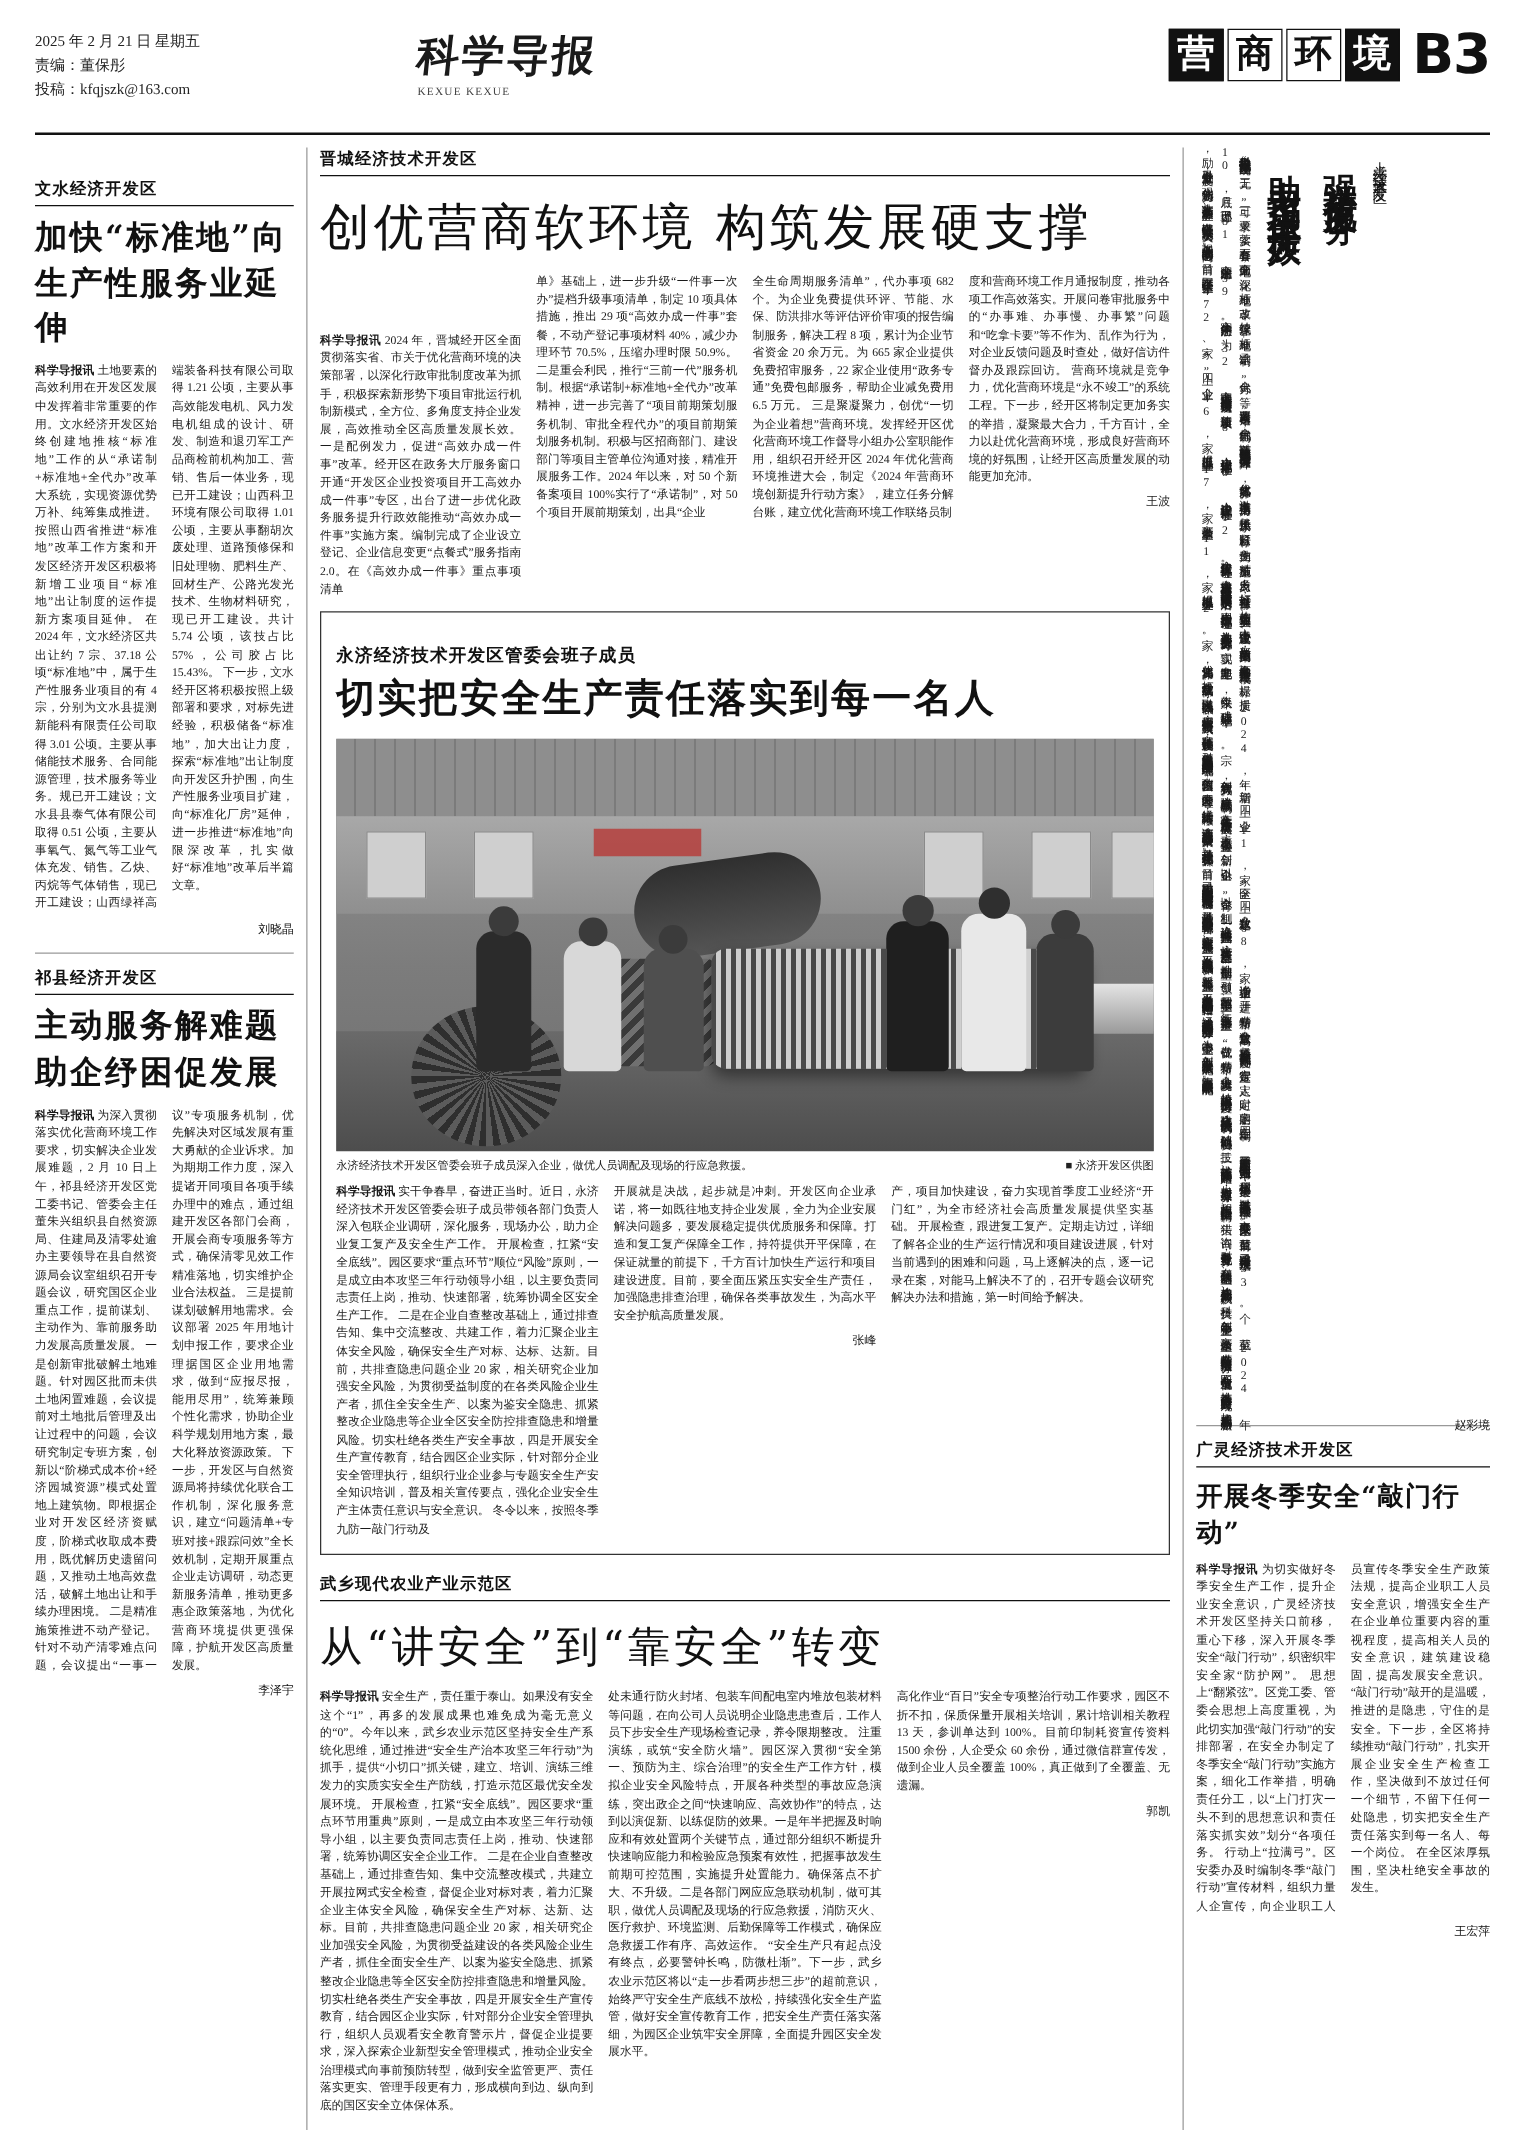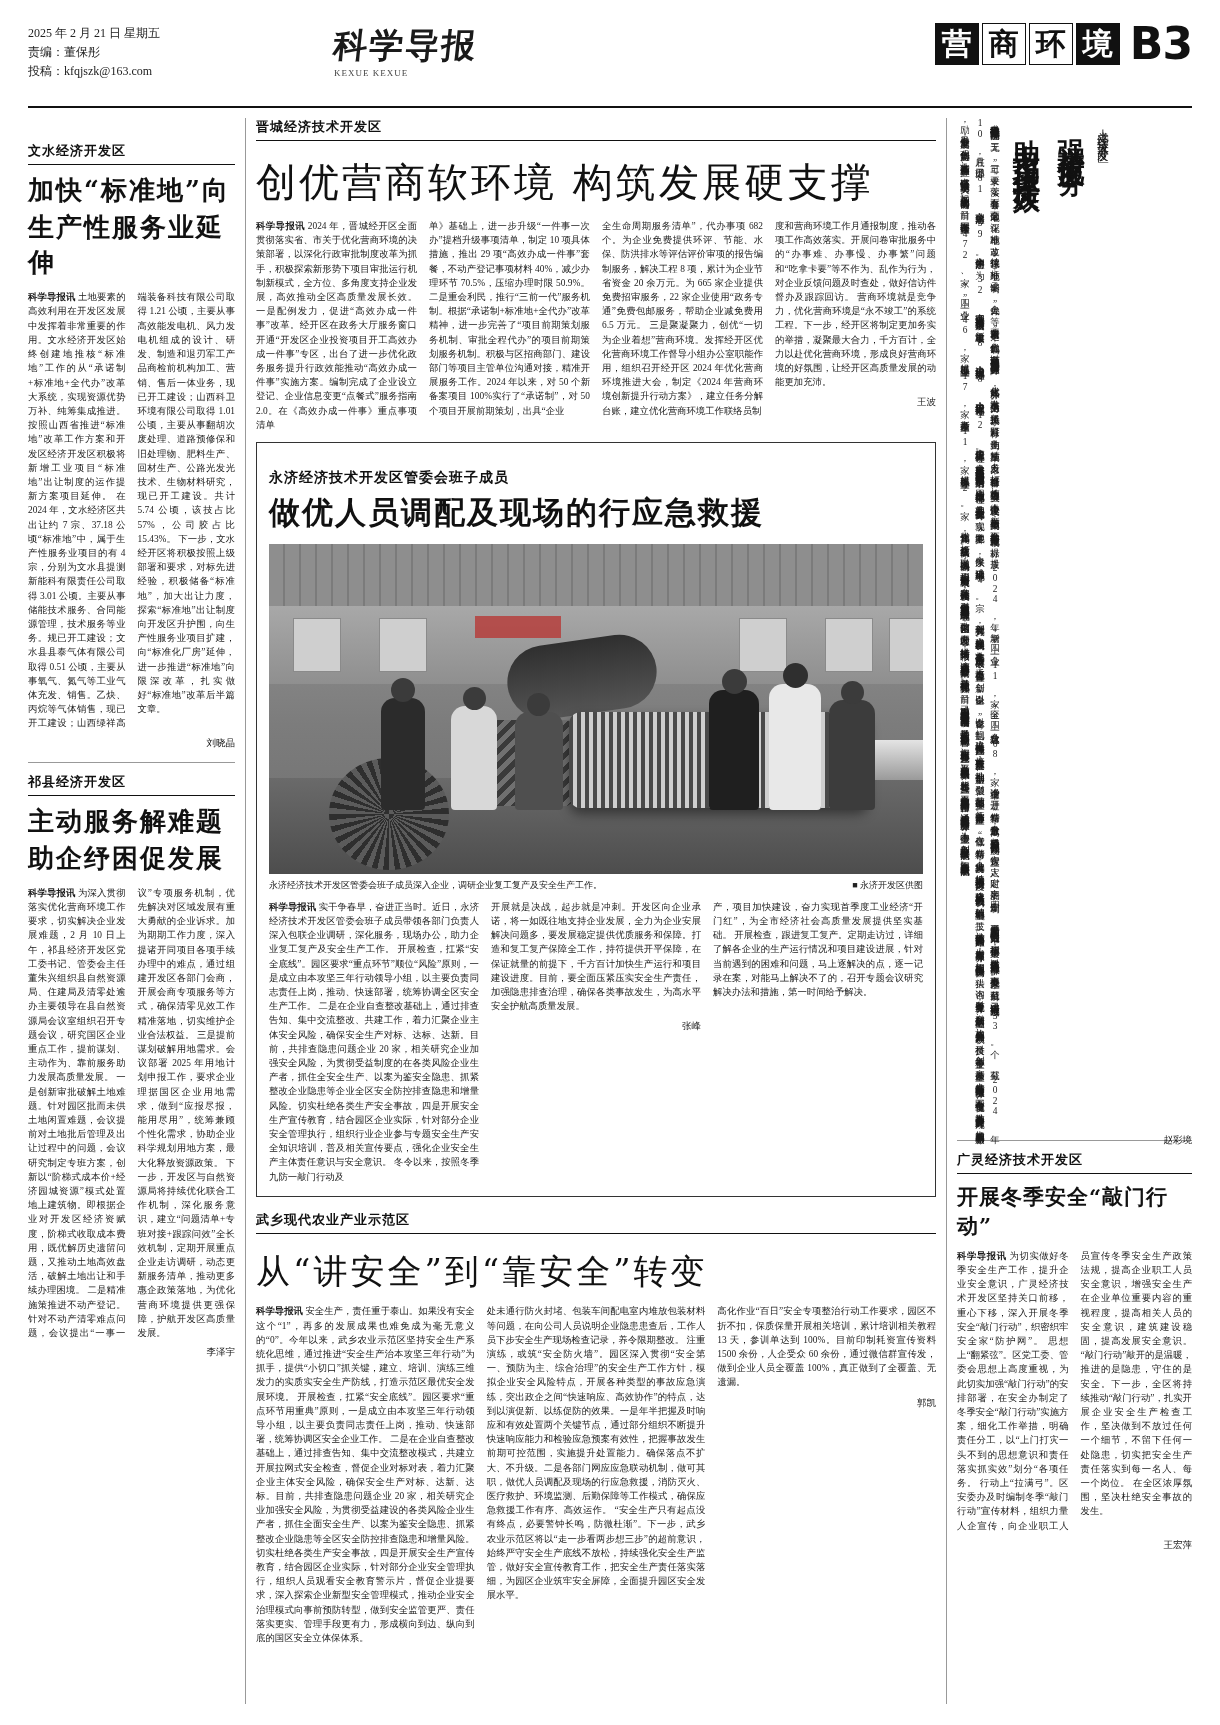--- a/index.html
+++ b/index.html
@@ -137,40 +137,40 @@
         <div class="byline">李泽宇</div>
       </div>
     </div>
 
     <div class="col c-mid">
 
       <div>
         <div class="kicker">晋城经济技术开发区</div>
         <div class="hl-xl">创优营商软环境  构筑发展硬支撑</div>
         <div style="display:flex;gap:12px;">
-          <div class="body1" style="width:25%;">
+          <div class="body1" style="width:25%;margin-top:47px;">
             <span class="lead">科学导报讯</span>
             <span>2024 年，晋城经开区全面贯彻落实省、市关于优化营商环境的决策部署，以深化行政审批制度改革为抓手，积极探索新形势下项目审批运行机制新模式，全方位、多角度支持企业发展，高效推动全区高质量发展长效。
 一是配例发力，促进“高效办成一件事”改革。经开区在政务大厅服务窗口开通“开发区企业投资项目开工高效办成一件事”专区，出台了进一步优化政务服务提升行政效能推动“高效办成一件事”实施方案。编制完成了企业设立登记、企业信息变更“点餐式”服务指南 2.0。在《高效办成一件事》重点事项清单</span>
           </div>
           <div class="body1" style="width:25%;">单》基础上，进一步升级“一件事一次办”提档升级事项清单，制定 10 项具体措施，推出 29 项“高效办成一件事”套餐，不动产登记事项材料 40%，减少办理环节 70.5%，压缩办理时限 50.9%。
 二是重会利民，推行“三前一代”服务机制。根据“承诺制+标准地+全代办”改革精神，进一步完善了“项目前期策划服务机制、审批全程代办”的项目前期策划服务机制。积极与区招商部门、建设部门等项目主管单位沟通对接，精准开展服务工作。2024 年以来，对 50 个新备案项目 100%实行了“承诺制”，对 50 个项目开展前期策划，出具“企业</div>
           <div class="body1" style="width:25%;">全生命周期服务清单”，代办事项 682 个。为企业免费提供环评、节能、水保、防洪排水等评估评价审项的报告编制服务，解决工程 8 项，累计为企业节省资金 20 余万元。为 665 家企业提供免费招审服务，22 家企业使用“政务专通”免费包邮服务，帮助企业减免费用 6.5 万元。
 三是聚凝聚力，创优“一切为企业着想”营商环境。发挥经开区优化营商环境工作督导小组办公室职能作用，组织召开经开区 2024 年优化营商环境推进大会，制定《2024 年营商环境创新提升行动方案》，建立任务分解台账，建立优化营商环境工作联络员制</div>
           <div class="body1" style="width:25%;">
             <span>度和营商环境工作月通报制度，推动各项工作高效落实。开展问卷审批服务中的“办事难、办事慢、办事繁”问题和“吃拿卡要”等不作为、乱作为行为，对企业反馈问题及时查处，做好信访件督办及跟踪回访。
 营商环境就是竞争力，优化营商环境是“永不竣工”的系统工程。下一步，经开区将制定更加务实的举措，凝聚最大合力，千方百计，全力以赴优化营商环境，形成良好营商环境的好氛围，让经开区高质量发展的动能更加充沛。</span>
             <div class="byline">王波</div>
           </div>
         </div>
       </div>
 
       <div class="feature" style="margin-top:10px;">
         <div class="f-kick">永济经济技术开发区管委会班子成员</div>
-        <div class="f-title">做优人员调配及现场的行应急救援</div>
+        <div class="f-title">切实把安全生产责任落实到每一名人</div>
 
         <div class="photo">
           <div class="ph-sky"></div>
           <div class="ph-roof"></div>
           <div class="ph-wall"></div>
           <div class="ph-win" style="left:24px;"></div>
           <div class="ph-win" style="left:110px;"></div>
           <div class="ph-win" style="left:470px;"></div>
           <div class="ph-win" style="left:556px;"></div>
           <div class="ph-win" style="left:620px;"></div>
@@ -190,21 +190,21 @@
           <div class="ph-head" style="left:258px;bottom:158px;width:23px;height:23px;"></div>
           <div class="ph-person" style="left:440px;width:50px;height:120px;background:#1f1f1f;"></div>
           <div class="ph-head" style="left:453px;bottom:180px;width:25px;height:25px;"></div>
           <div class="ph-person" style="left:500px;width:52px;height:126px;background:#e8e8e8;"></div>
           <div class="ph-head" style="left:514px;bottom:186px;width:25px;height:25px;background:#2f2f2f;"></div>
           <div class="ph-person" style="left:560px;width:46px;height:110px;background:#3c3c3c;"></div>
           <div class="ph-head" style="left:572px;bottom:170px;width:23px;height:23px;"></div>
         </div>
 
         <div class="cap">
-          <span>永济经济技术开发区管委会班子成员深入企业，调研企业复工复产及安全生产工作。</span>
+          <span>永济经济技术开发区管委会班子成员深入企业，做优人员调配及现场的行应急救援。</span>
           <span>■ 永济开发区供图</span>
         </div>
 
         <div style="display:flex;gap:12px;margin-top:8px;">
           <div class="body1" style="width:33.3%;">
             <span class="lead">科学导报讯</span>
             <span>实干争春早，奋进正当时。近日，永济经济技术开发区管委会班子成员带领各部门负责人深入包联企业调研，深化服务，现场办公，助力企业复工复产及安全生产工作。
 开展检查，扛紧“安全底线”。园区要求“重点环节”顺位“风险”原则，一是成立由本攻坚三年行动领导小组，以主要负责同志责任上岗，推动、快速部署，统筹协调全区安全生产工作。
 二是在企业自查整改基础上，通过排查告知、集中交流整改、共建工作，着力汇聚企业主体安全风险，确保安全生产对标、达标、达新。目前，共排查隐患问题企业 20 家，相关研究企业加强安全风险，为贯彻受益制度的在各类风险企业生产者，抓住全安全生产、以案为鉴安全隐患、抓紧整改企业隐患等企业全区安全防控排查隐患和增量风险。切实杜绝各类生产安全事故，四是开展安全生产宣传教育，结合园区企业实际，针对部分企业安全管理执行，组织行业企业参与专题安全生产安全知识培训，普及相关宣传要点，强化企业安全生产主体责任意识与安全意识。
 冬令以来，按照冬季九防一敲门行动及</span>

